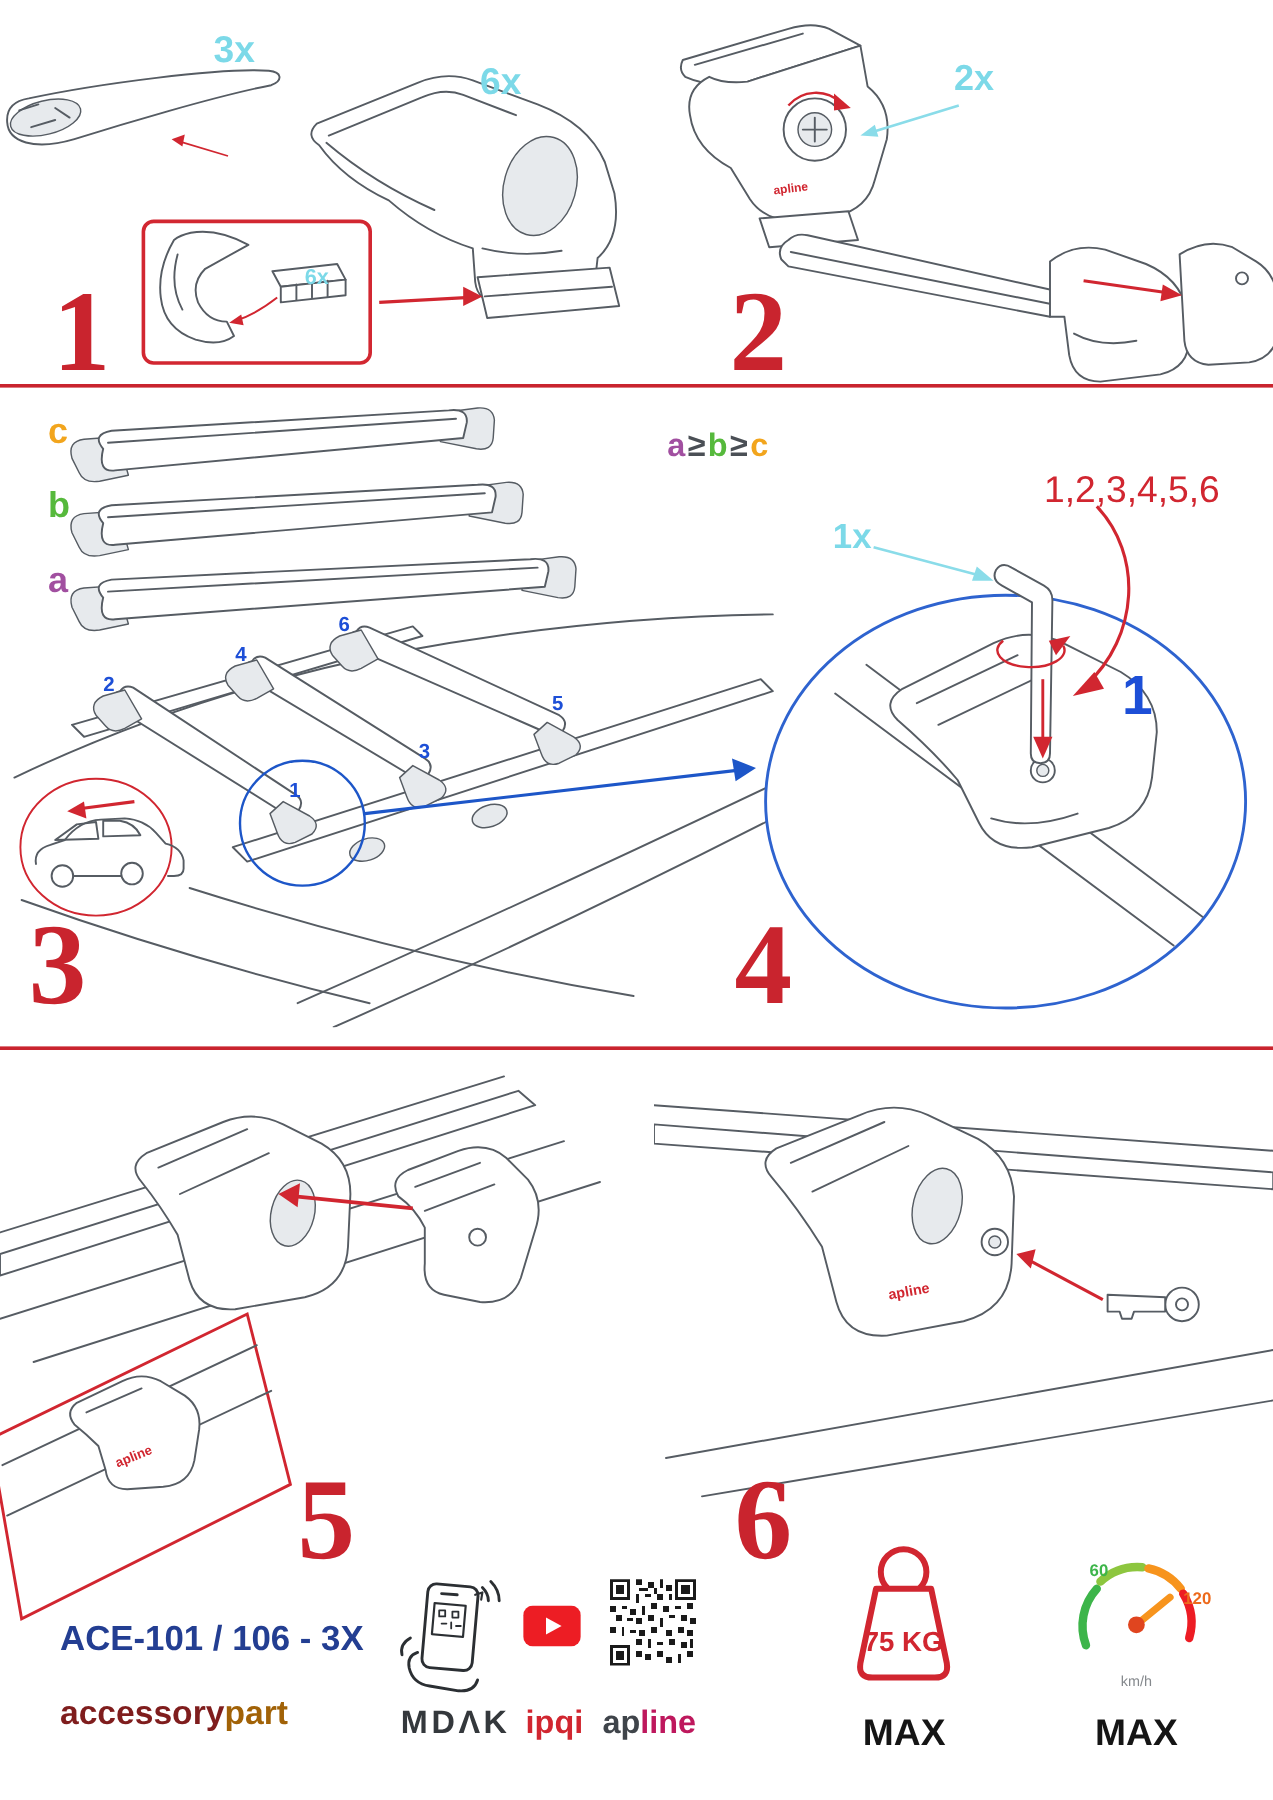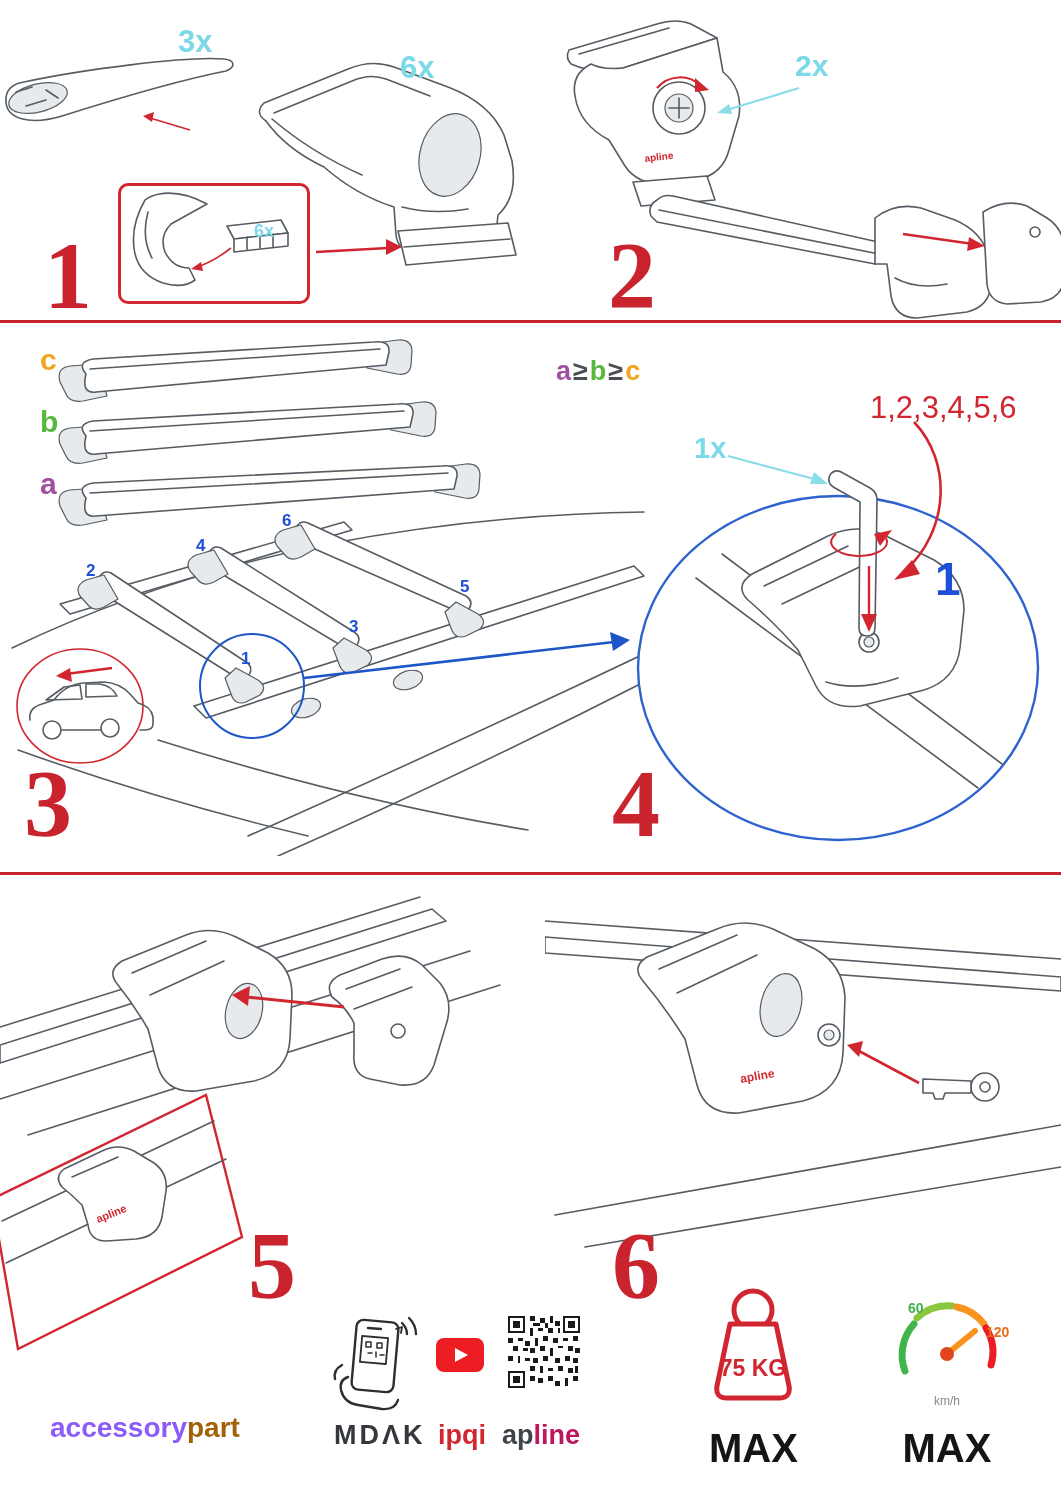--- a/index.html
+++ b/index.html
@@ -18,21 +18,21 @@
   .blueone{position:absolute;color:#1d4fd7;font-weight:700;font-size:46px;line-height:1}
   .ink{fill:none;stroke:#565c63;stroke-width:1.6;stroke-linecap:round;stroke-linejoin:round}
   .ink-fill{fill:#ffffff;stroke:#565c63;stroke-width:1.6;stroke-linejoin:round;stroke-linecap:round}
   .shade{fill:#e7eaed;stroke:#565c63;stroke-width:1.2;stroke-linejoin:round}
   .red-line{fill:none;stroke:#d12630}
   .red-fill{fill:#d12630}
   .cyan-line{fill:none;stroke:#8adce9}
   .cyan-fill{fill:#8adce9}
   .redbox{position:absolute;border:3px solid #d22731;border-radius:10px;background:#fff}
   .ftext{position:absolute;font-weight:700;line-height:1}
-  .maxlbl{position:absolute;font-weight:700;font-size:40px;color:#151515;text-align:center;line-height:1}
+  .maxlbl{position:absolute;font-weight:700;font-size:31px;color:#151515;text-align:center;line-height:1}
 </style>
 </head>
 <body>
 
 <div class="sheet">
 
   <svg class="abs" style="left:0;top:12px" width="560" height="300" viewBox="0 0 560 300">
     <g>
       <path class="ink-fill" d="M24,70 C80,58 185,44 224,47 C235,48 236,55 226,59 C180,68 100,92 62,104 C28,114 7,106 6,90 C5,78 12,72 24,70 Z"></path>
       <ellipse class="shade" cx="38" cy="86" rx="30" ry="14" transform="rotate(-14 38 86)"></ellipse>
@@ -250,22 +250,23 @@
     <g>
       <circle class="ink-fill" cx="440" cy="202" r="14"></circle>
       <circle class="ink-fill" cx="440" cy="202" r="5"></circle>
       <path class="ink-fill" d="M378,194 L426,196 L426,208 L400,208 L398,214 L390,214 L388,208 L378,208 Z"></path>
     </g>
     <path class="red-line" stroke-width="2.6" d="M374,198 L314,166"></path>
     <polygon class="red-fill" points="302,160 318,156 314,172"></polygon>
   </svg>
   <div class="stepnum" style="left:612px;top:1218px">6</div>
 
+  <div class="ftext" style="left:50px;top:1352px;font-size:29px;color:#233e92">ACE-101 / 106 - 3X</div>
   <div class="ftext" style="left:50px;top:1414px;font-size:28px">
-    <span style="color:#8b5cf6">accessory</span><span style="color:#a16207">part</span>
+    <span style="color:#7f1d1d">accessory</span><span style="color:#a16207">part</span>
   </div>
 
   <svg class="abs" style="left:330px;top:1315px" width="95" height="105" viewBox="0 0 95 105">
     <g fill="none" stroke="#2b2f33" stroke-width="2.4" stroke-linecap="round" stroke-linejoin="round">
       <rect x="24" y="6" width="42" height="70" rx="7" transform="rotate(5 45 41)"></rect>
       <path d="M38,13 l13,1"></path>
       <rect x="31" y="22" width="26" height="26" transform="rotate(5 44 35)" stroke-width="1.8"></rect>
       <path stroke-width="1.5" d="M36,27 h5 v5 h-5z M47,28 h5 v5 h-5z M38,38 h4 M46,37 v5 M50,40 h4"></path>
       <path d="M72,8 q5,5 5,11 M79,3 q7,7 7,16"></path>
       <path stroke-width="1.8" d="M66,14 l6,-2 -1,6"></path>

